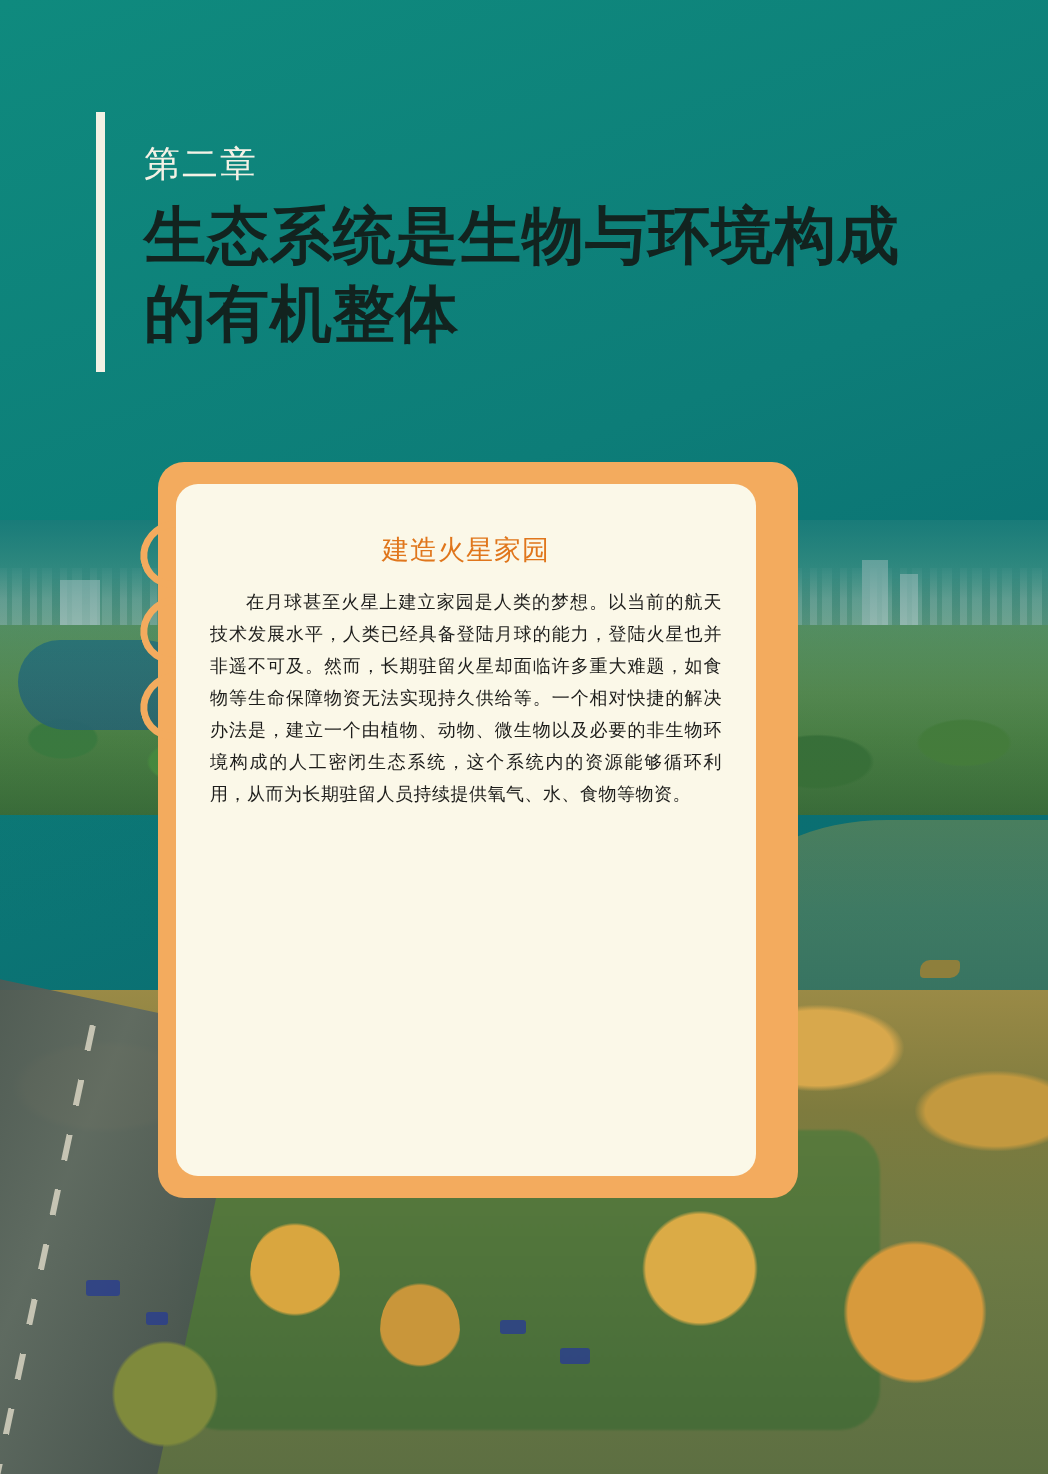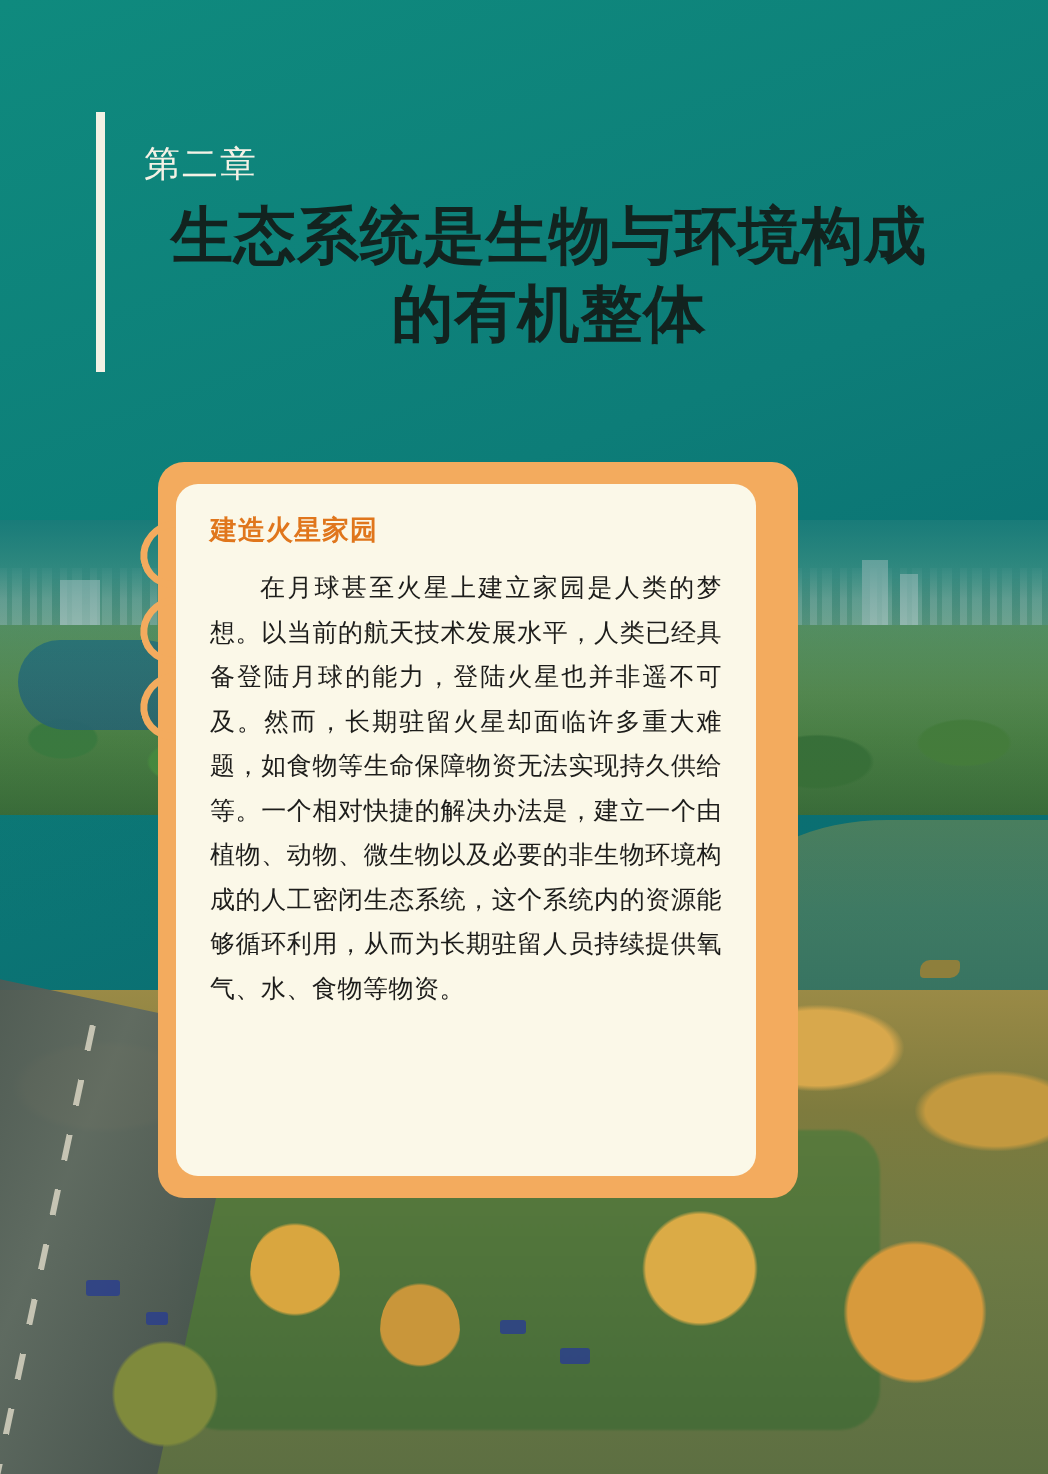--- a/index.html
+++ b/index.html
@@ -189,21 +189,20 @@
     position: absolute;
     left: 144px;
     top: 198px;
     width: 810px;
     font-size: 62px;
     line-height: 1.25;
     font-weight: bold;
     color: #12231f;
     letter-spacing: 1px;
     font-family: "Liberation Serif", "DejaVu Serif", serif;
-    text-align: center;
   }
   .card-orange {
     position: absolute;
     left: 158px;
     top: 462px;
     width: 640px;
     height: 736px;
     background: #f3ab5e;
     border-radius: 26px;
   }
@@ -224,31 +223,31 @@
     width: 60px;
     height: 54px;
     border: 7px solid #f3ab5e;
     border-radius: 50%;
     border-right-color: transparent;
     border-top-color: #f3ab5e;
     transform: rotate(-18deg);
     background: transparent;
   }
   .card-title {
-    text-align: left;
+    text-align: center;
     color: #e0761c;
     font-size: 27px;
-    font-weight: bold;
+    font-weight: normal;
     letter-spacing: 1px;
-    margin: 2px 0 18px 0;
+    margin: 22px 0 18px 0;
     font-family: "Liberation Serif", "DejaVu Serif", serif;
   }
   .card-p {
     color: #1d1d1b;
-    font-size: 25px;
+    font-size: 18px;
     line-height: 1.78;
     text-align: justify;
     text-indent: 2em;
     margin: 0 0 14px 0;
     letter-spacing: .5px;
     font-family: "Liberation Serif", "DejaVu Serif", serif;
   }
 </style>
 </head>
 <body>

